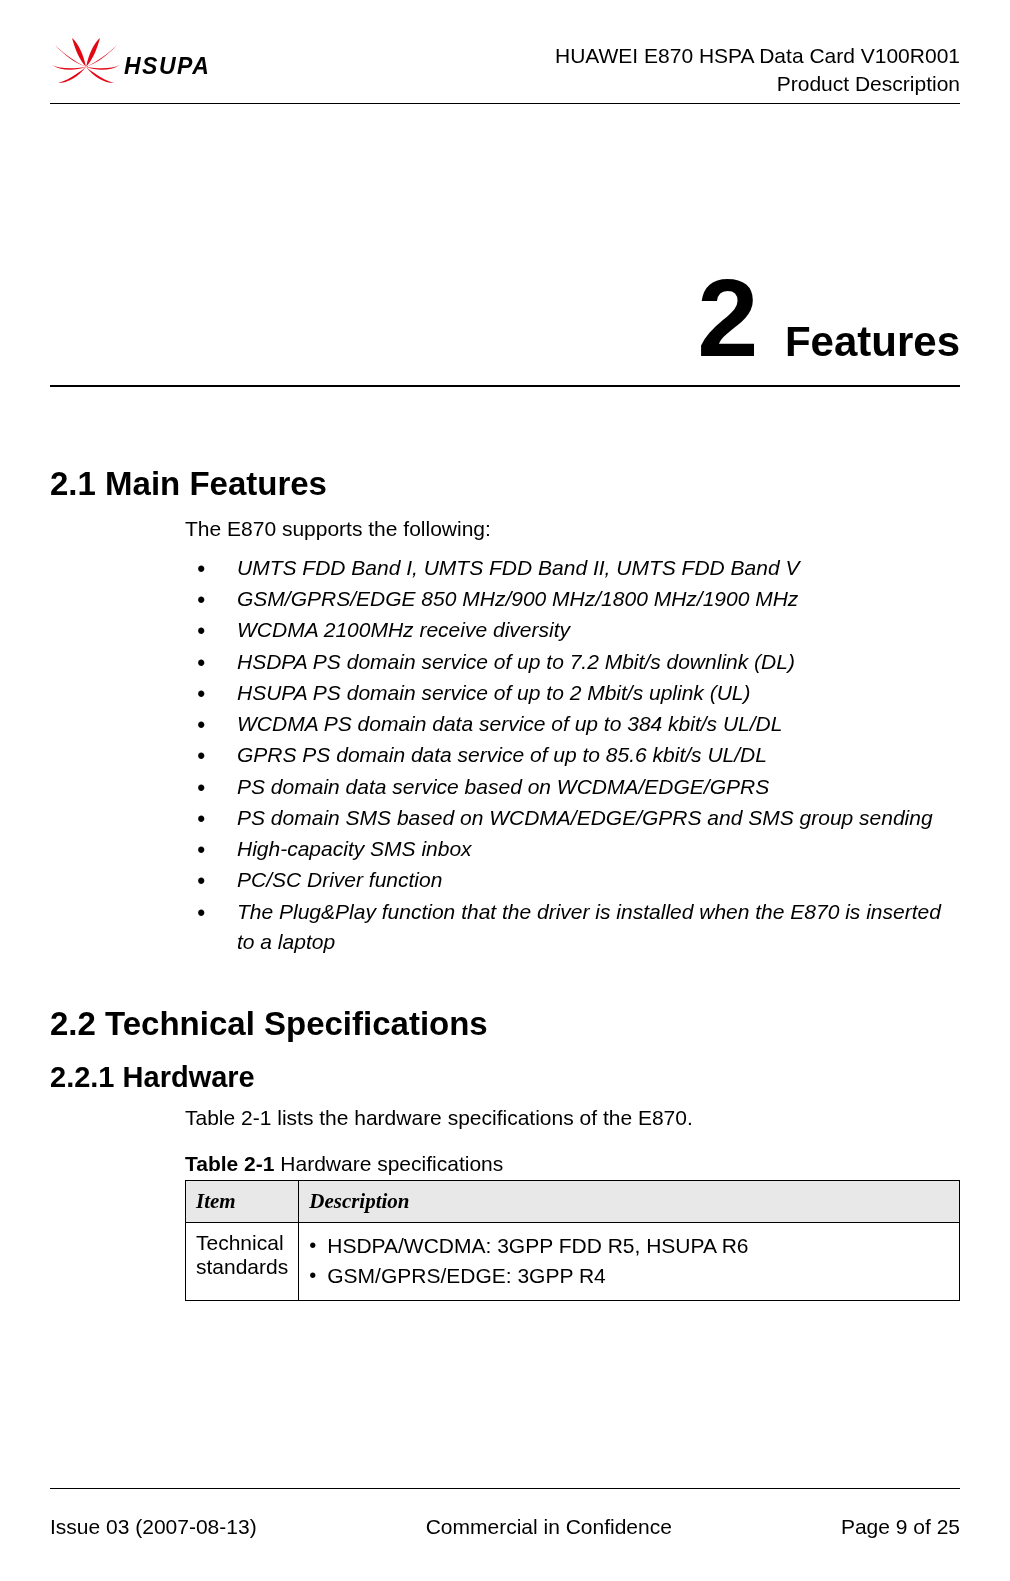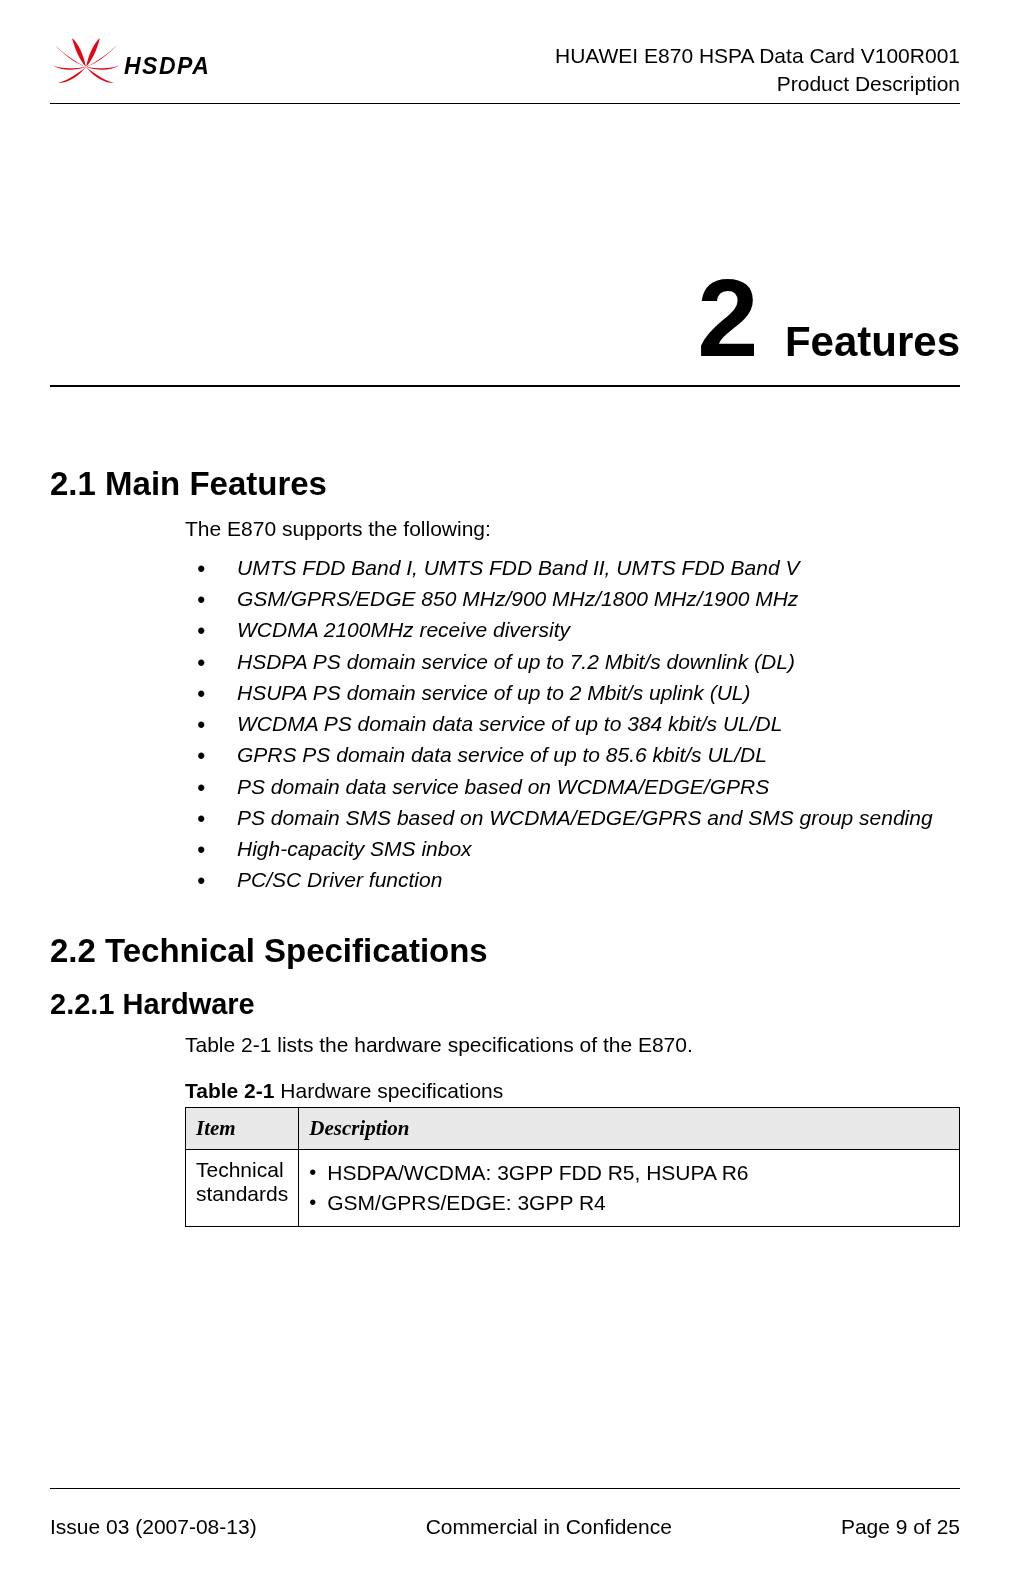--- a/index.html
+++ b/index.html
@@ -59,21 +59,21 @@
       font-weight: bold;
       margin-left: 22px;
       vertical-align: baseline;
     }
     .h1 {
       font-size: 33px;
       font-weight: bold;
       margin-top: 78px;
       margin-bottom: 14px;
     }
-    .h1.compact { margin-top: 36px; }
+    .h1.compact { margin-top: 48px; }
     .h2 {
       font-size: 29px;
       font-weight: bold;
       margin-top: 18px;
       margin-bottom: 12px;
     }
     .content-indent {
       margin-left: 135px;
       margin-right: 0;
     }
@@ -157,21 +157,21 @@
           <path d="M36 32 C39 18, 44 8, 50 3 C47 14, 43 24, 36 32 Z"></path>
           <path d="M36 32 C24 26, 13 18, 5 10 C14 20, 25 28, 36 32 Z"></path>
           <path d="M36 32 C48 26, 59 18, 67 10 C58 20, 47 28, 36 32 Z"></path>
           <path d="M36 32 C22 34, 10 34, 2 30 C12 36, 24 36, 36 32 Z"></path>
           <path d="M36 32 C50 34, 62 34, 70 30 C60 36, 48 36, 36 32 Z"></path>
           <path d="M36 32 C26 40, 16 46, 8 48 C18 48, 28 42, 36 32 Z"></path>
           <path d="M36 32 C46 40, 56 46, 64 48 C54 48, 44 42, 36 32 Z"></path>
         </g>
       </svg>
     </div>
-    <div class="logo-text">HSDPA</div>
+    <div class="logo-text">HSUPA</div>
   </div>
   <div class="header-right">
     <div>HUAWEI E870 HSPA Data Card V100R001</div>
     <div>Product Description</div>
   </div>
 </div>
 
 <div class="chapter-block">
   <span class="chapter-number">2</span>
   <span class="chapter-title">Features</span>
@@ -185,20 +185,21 @@
     <li>GSM/GPRS/EDGE 850 MHz/900 MHz/1800 MHz/1900 MHz</li>
     <li>WCDMA 2100MHz receive diversity</li>
     <li>HSDPA PS domain service of up to 7.2 Mbit/s downlink (DL)</li>
     <li>HSUPA PS domain service of up to 2 Mbit/s uplink (UL)</li>
     <li>WCDMA PS domain data service of up to 384 kbit/s UL/DL</li>
     <li>GPRS PS domain data service of up to 85.6 kbit/s UL/DL</li>
     <li>PS domain data service based on WCDMA/EDGE/GPRS</li>
     <li>PS domain SMS based on WCDMA/EDGE/GPRS and SMS group sending</li>
     <li>High-capacity SMS inbox</li>
     <li>PC/SC Driver function</li>
+    <li>The Plug&amp;Play function that the driver is installed when the E870 is inserted to a laptop</li>
   </ul>
 </div>
 
 <div class="h1 compact">2.2 Technical Specifications</div>
 <div class="h2">2.2.1 Hardware</div>
 <div class="content-indent">
   <div class="intro-line">Table 2-1 lists the hardware specifications of the E870.</div>
   <div class="table-caption">
     <b>Table 2-1</b><span> Hardware specifications</span>
   </div>

